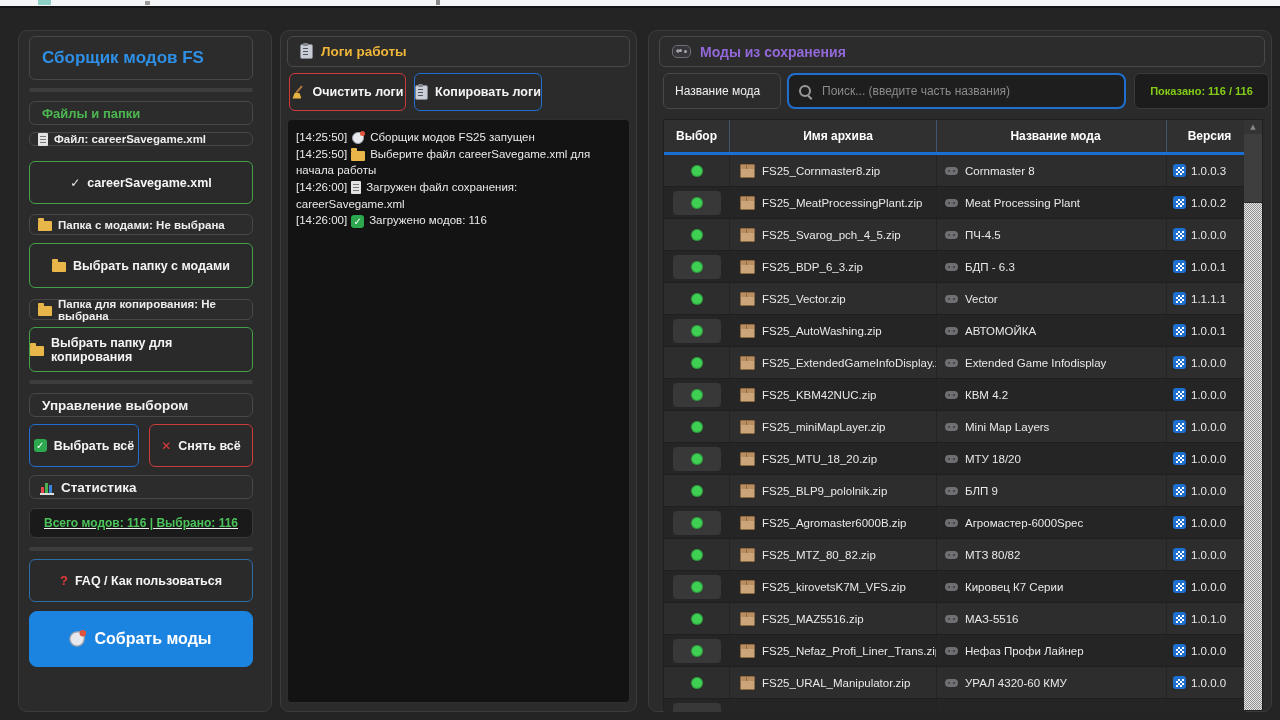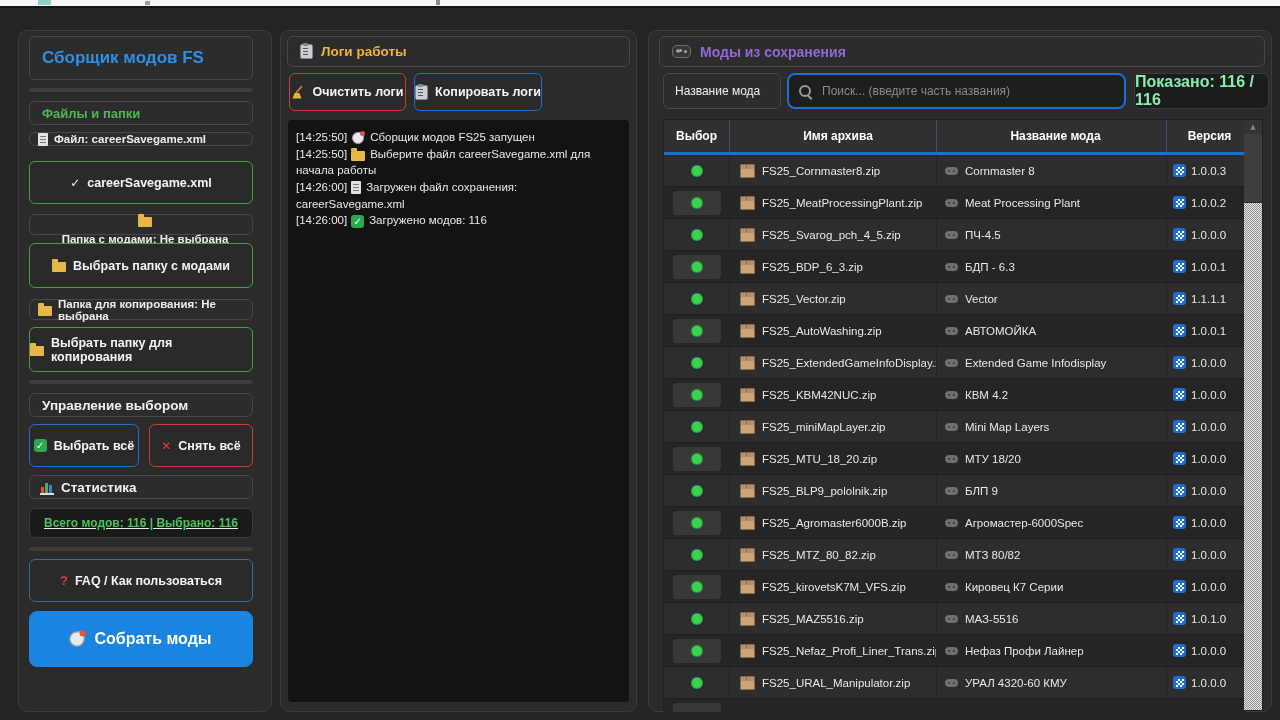--- a/index.html
+++ b/index.html
@@ -20,21 +20,21 @@
   .divider{background:#3d3d3d;border-radius:2px;height:4px;}
   
   .t-title{color:#2e8fe6;font-size:17px;font-weight:bold;}
   .t-green{color:#4cb950;font-size:13px;font-weight:bold;}
   .t-white-h{color:#f2f2f2;font-size:13.5px;font-weight:bold;}
   .t-yellow{color:#f0b63a;font-size:13.5px;font-weight:bold;}
   .t-purple{color:#9368d9;font-size:14px;font-weight:bold;}
   .t-label{color:#ededed;font-size:11.5px;font-weight:bold;}
   .t-btn{color:#f5f5f5;font-size:12.5px;font-weight:bold;}
   .t-stats{color:#4cc35a;font-size:12px;font-weight:bold;}
-  .t-counter{color:#86efac;font-size:16px;font-weight:bold;}
+  .t-counter{color:#84cc16;font-size:11px;font-weight:bold;}
   
   .btn{background:#2a2a2a;border-radius:6px;display:flex;align-items:center;justify-content:center;gap:7px;cursor:pointer;}
   .b-green{border:1px solid #43a047;}
   .b-blue{border:1px solid #1e6fd0;}
   .b-red{border:1px solid #cf3b3b;}
   .b-faq{border:1px solid #2e6da8;}
   .b-primary{background:#1b83e0;border:1px solid #1b83e0;border-radius:8px;}
   .b-primary span{color:#fff;font-size:16px;font-weight:bold;}
   
   .ic{display:inline-block;position:relative;vertical-align:middle;flex:none;}
@@ -135,21 +135,21 @@
     <div class="abs box" style="left:10px;right:18px;top:101px;height:14px;padding-left:8px;gap:6px;">
       <span class="ic ic-document"></span>
       <span class="t-label">Файл: careerSavegame.xml</span>
     </div>
 
     <div class="abs btn b-green" style="left:10px;right:18px;top:130px;height:43px;">
       <span style="color:#eee;font-family:'DejaVu Sans',sans-serif;font-size:12px;">✓</span>
       <span class="t-btn">careerSavegame.xml</span>
     </div>
 
-    <div class="abs box" style="left:10px;right:18px;top:183px;height:21px;padding-left:8px;gap:6px;flex-direction:column;">
+    <div class="abs box" style="left:10px;right:18px;top:183px;height:21px;padding-left:8px;gap:6px;">
       <span class="ic ic-folder"></span>
       <span class="t-label">Папка с модами: Не выбрана</span>
     </div>
 
     <div class="abs btn b-green" style="left:10px;right:18px;top:212px;height:45px;">
       <span class="ic ic-folder"></span>
       <span class="t-btn">Выбрать папку с модами</span>
     </div>
 
     <div class="abs box" style="left:10px;right:18px;top:268px;height:21px;padding-left:8px;gap:6px;">

